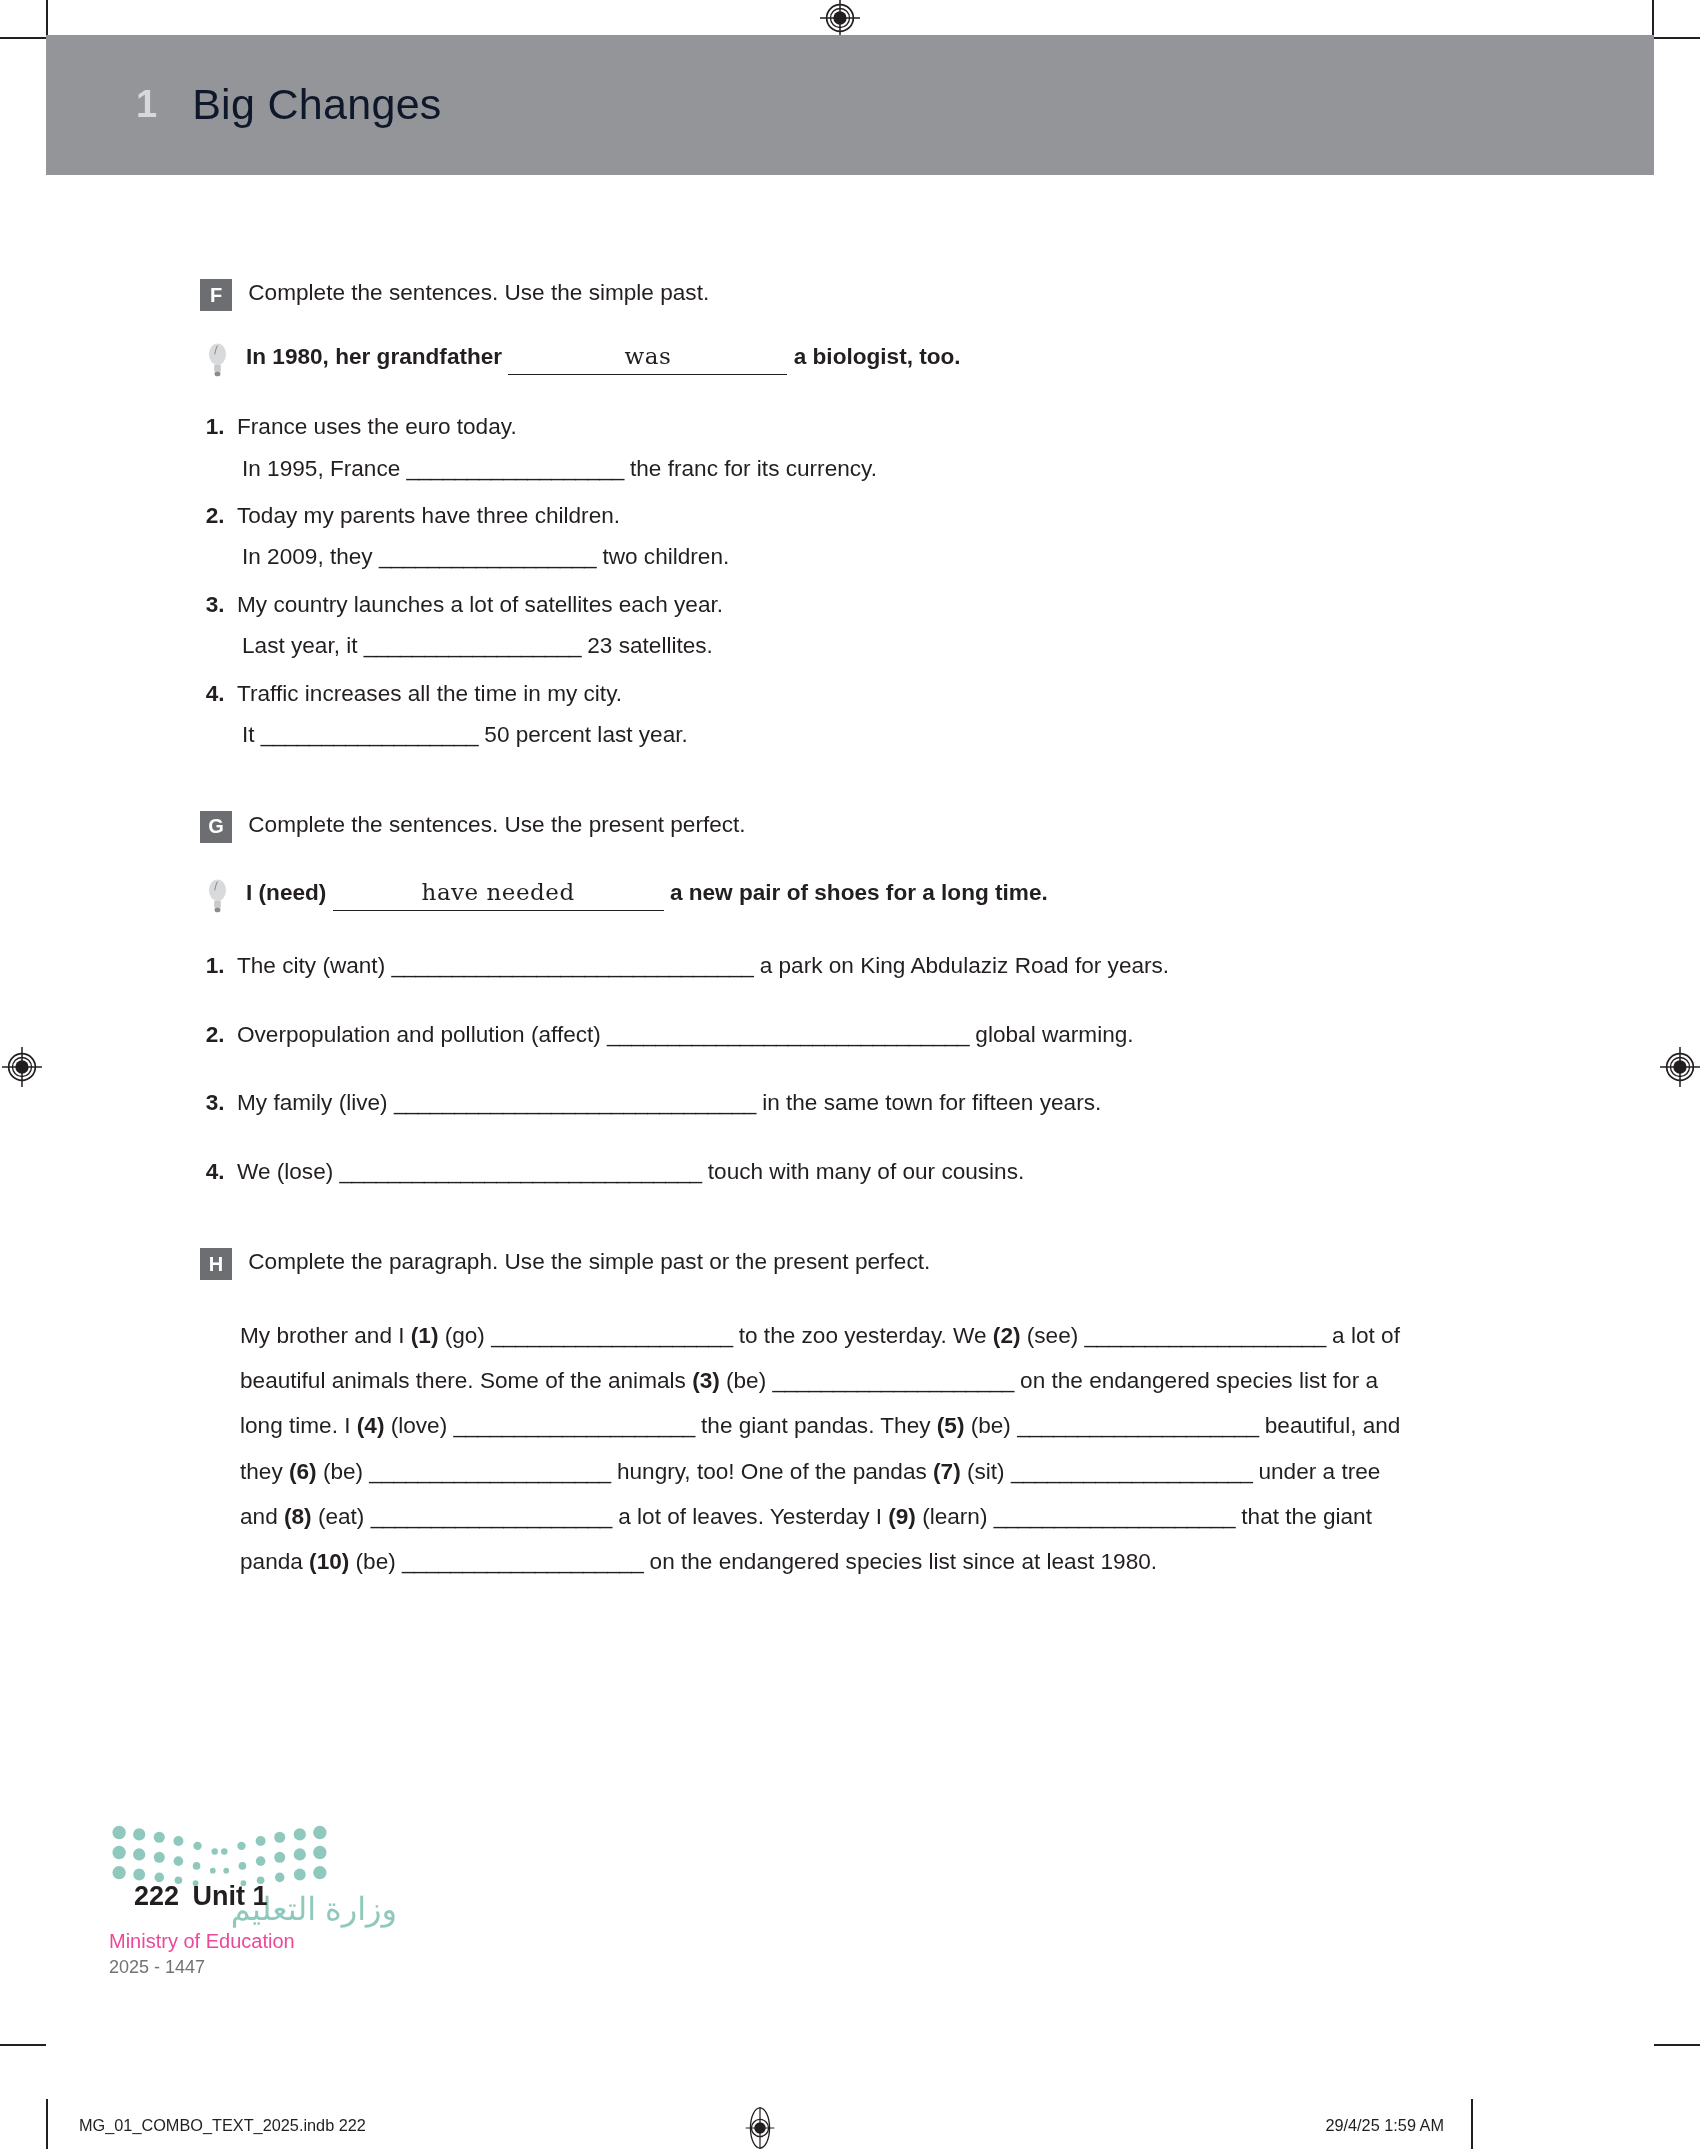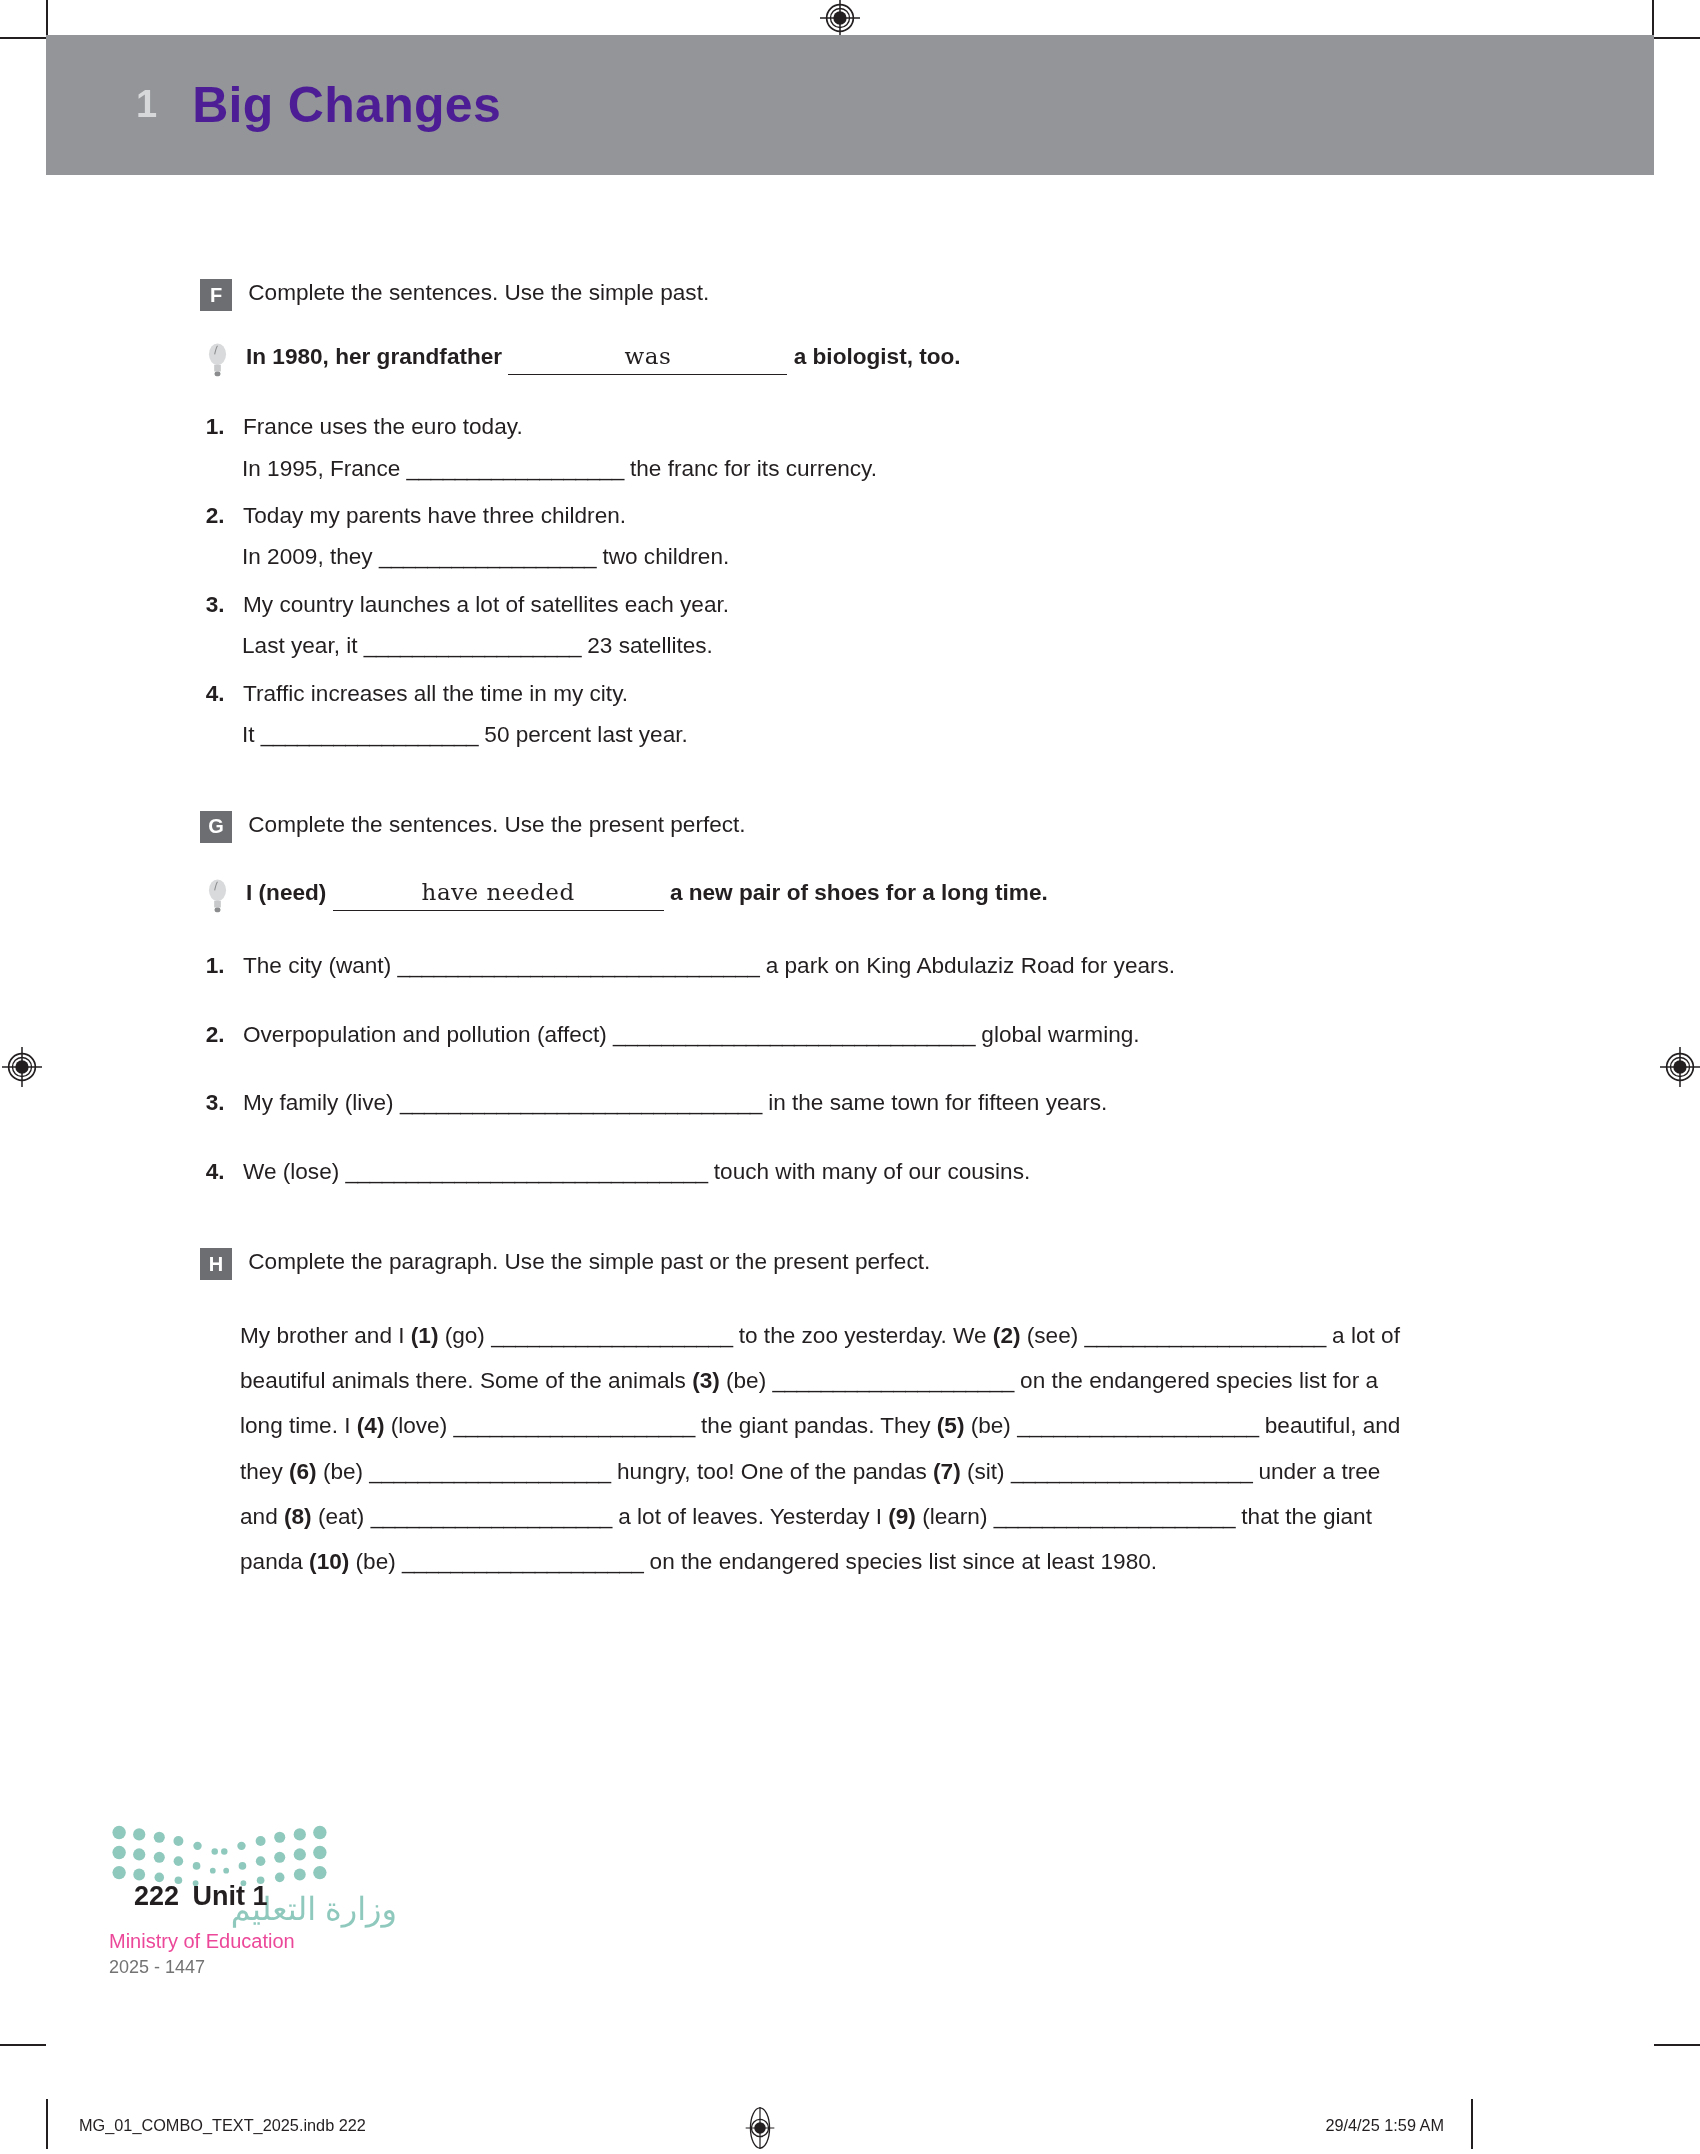--- a/index.html
+++ b/index.html
@@ -43,23 +43,23 @@
     padding-left: 90px;
   }
   .unit-number {
     color: #d7d8da;
     font-size: 38px;
     font-weight: 700;
     letter-spacing: 0px;
     margin-right: 35px;
   }
   .unit-title {
-    color: #4c1d95;
-    font-size: 50px;
-    font-weight: 700;
+    color: #0f172a;
+    font-size: 43px;
+    font-weight: 400;
     letter-spacing: 0.3px;
   }
 
   
   .content {
     position: absolute;
     left: 154px; top: 240px;
     width: 1364px;
   }
 
@@ -129,21 +129,21 @@
     font-size: 22.6px;
     line-height: 1.5;
     margin-bottom: 7.7px;
   }
   .item-num {
     font-weight: 700;
     width: 37px;
     flex: 0 0 37px;
     padding-left: 5.8px;
   }
-  .item-body { flex: 1 1 auto; margin-left: 6px; }
+  .item-body { flex: 1 1 auto; }
   .item-sub {
     padding-left: 42px;
     font-size: 22.6px;
     line-height: 1.5;
     margin-bottom: 13.4px;
   }
   .blank { letter-spacing: -0.5px; }
 
   
   .paragraph {

